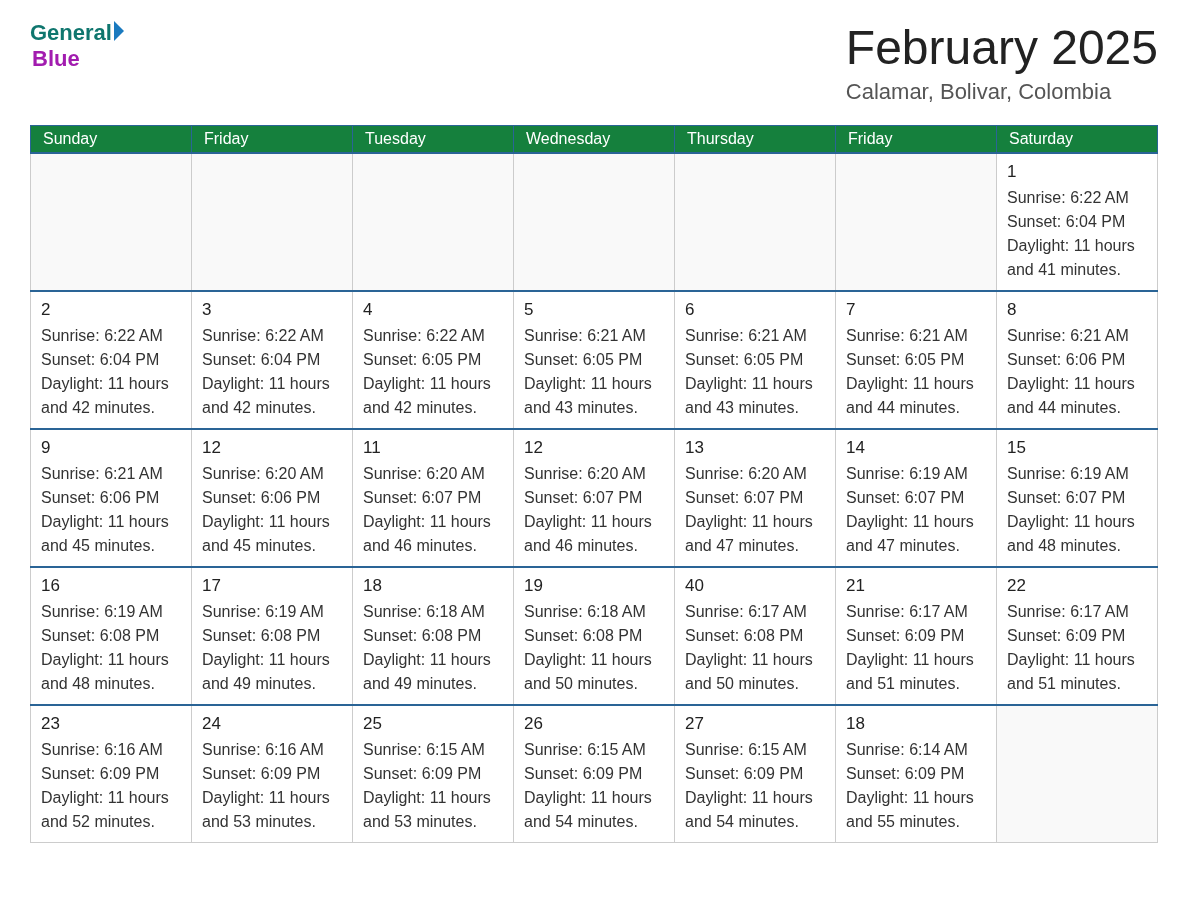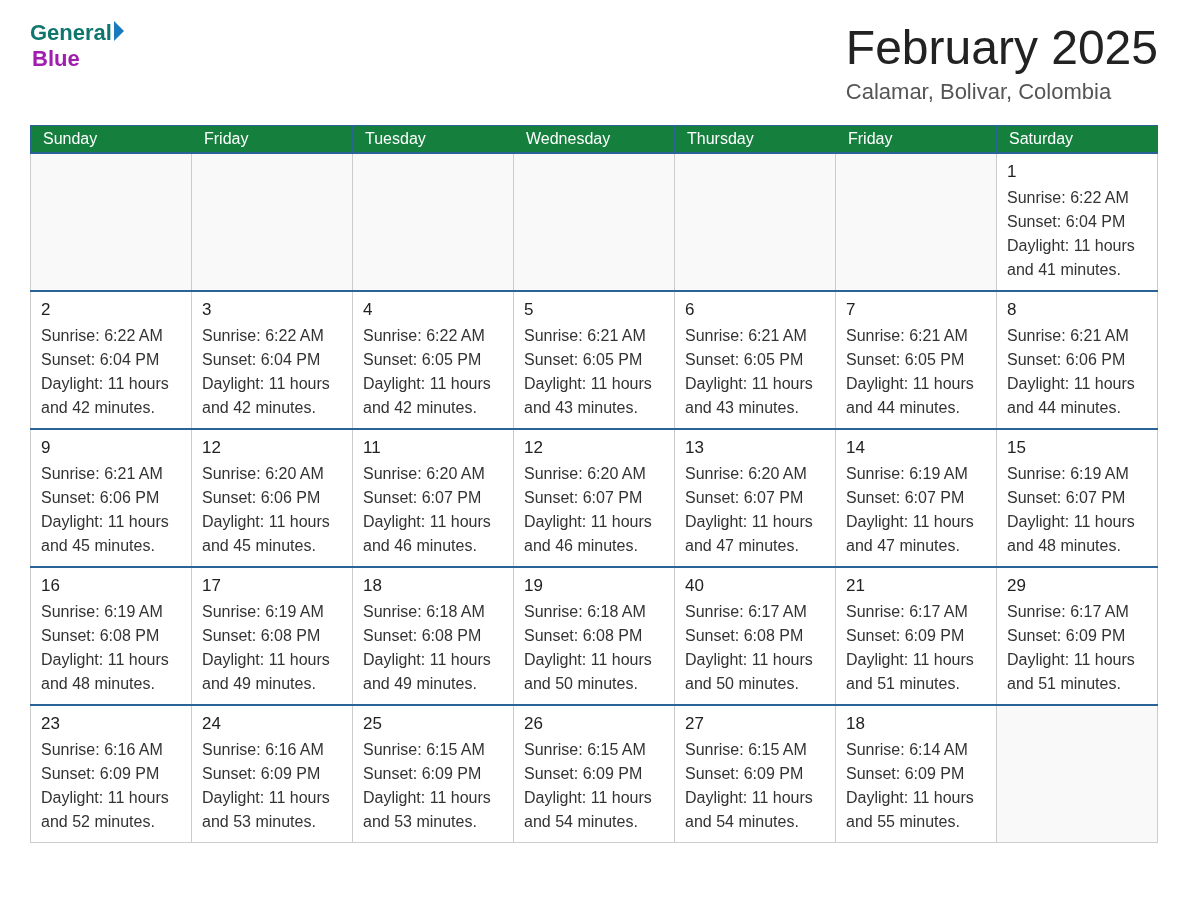--- a/index.html
+++ b/index.html
@@ -218,21 +218,21 @@
         </td>
         <td>
           <span class="day-number">40</span>
           <div class="day-info">Sunrise: 6:17 AM<br>Sunset: 6:08 PM<br>Daylight: 11 hours and 50 minutes.</div>
         </td>
         <td>
           <span class="day-number">21</span>
           <div class="day-info">Sunrise: 6:17 AM<br>Sunset: 6:09 PM<br>Daylight: 11 hours and 51 minutes.</div>
         </td>
         <td>
-          <span class="day-number">29</span>
+          <span class="day-number">22</span>
           <div class="day-info">Sunrise: 6:17 AM<br>Sunset: 6:09 PM<br>Daylight: 11 hours and 51 minutes.</div>
         </td>
       </tr>
       <tr>
         <td>
           <span class="day-number">23</span>
           <div class="day-info">Sunrise: 6:16 AM<br>Sunset: 6:09 PM<br>Daylight: 11 hours and 52 minutes.</div>
         </td>
         <td>
           <span class="day-number">24</span>

